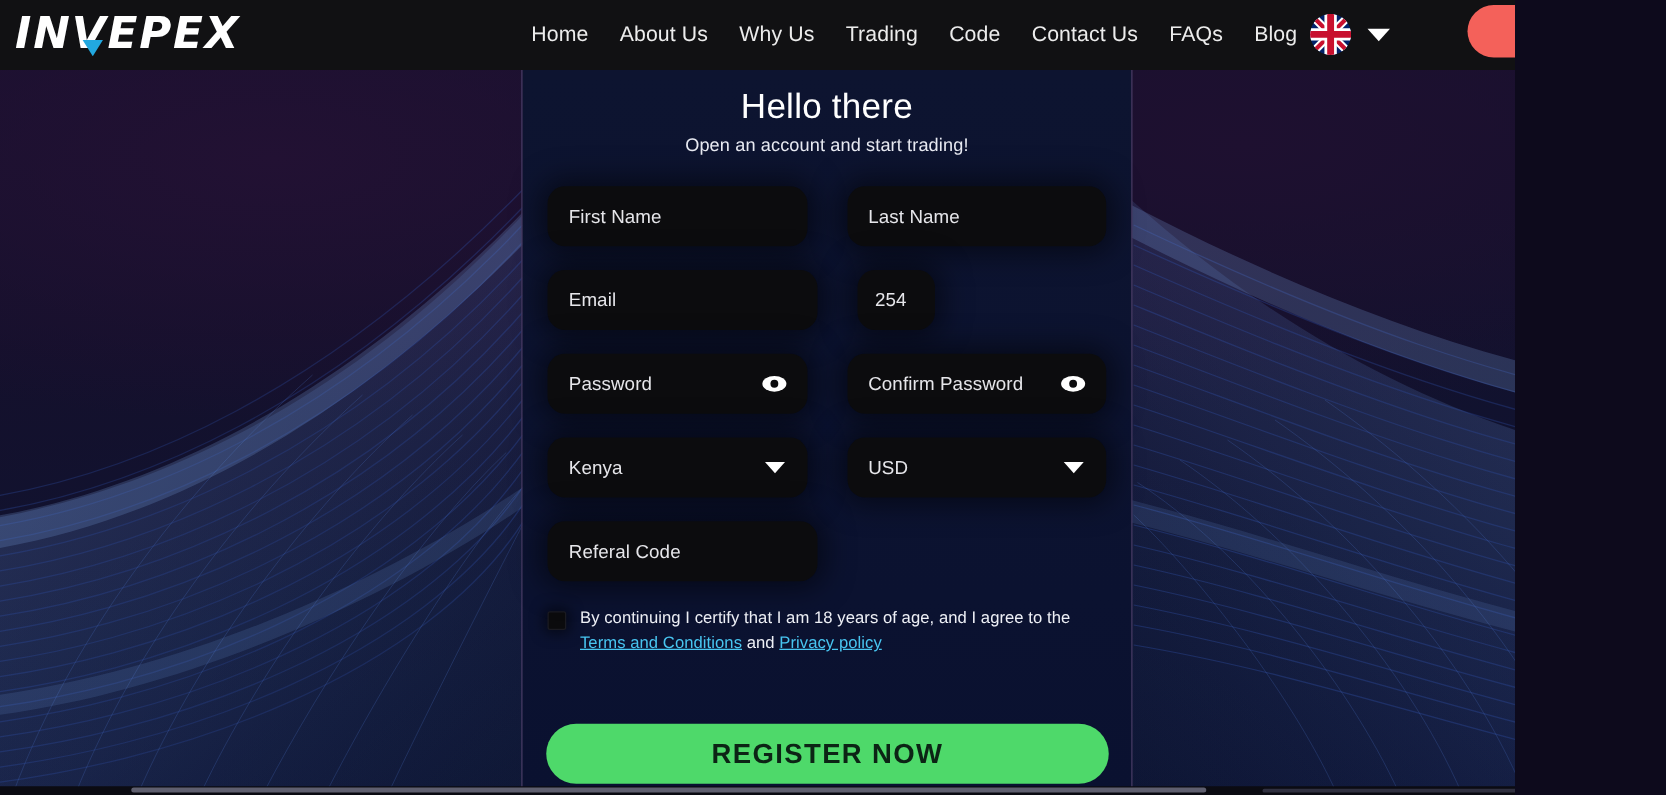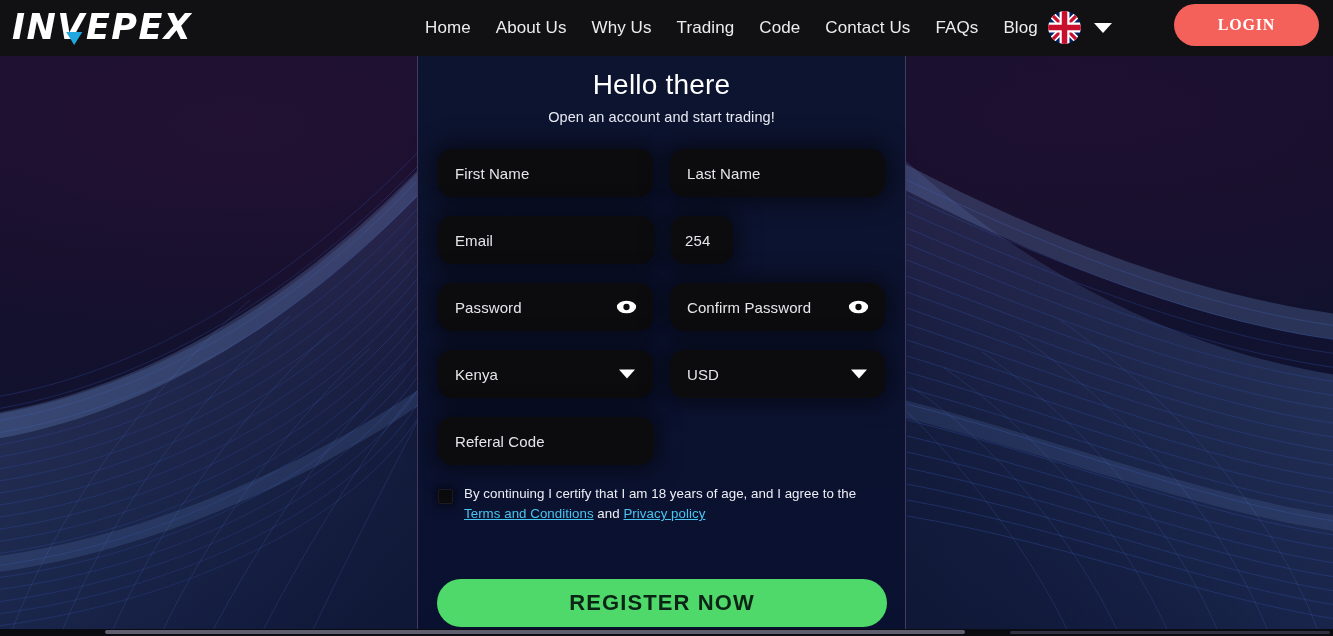--- a/index.html
+++ b/index.html
@@ -3,21 +3,21 @@
 <meta charset="utf-8">
 <style>
   * { margin:0; padding:0; box-sizing:border-box; }
   html, body {
     width:1333px; height:636px;
     overflow:hidden;
     background:#0d0a1c;
     font-family:"Liberation Sans", sans-serif;
     -webkit-font-smoothing:antialiased;
   }
-  #app { position:relative; width:1333px; height:636px; overflow:hidden; }
+  #app { position:relative; width:1212px; height:636px; overflow:hidden; }
 
   
   .bg-base {
     position:absolute; inset:0;
     background:
       radial-gradient(ellipse 70% 55% at 18% 20%, #221133 0%, rgba(26,14,44,0) 60%),
       radial-gradient(ellipse 70% 55% at 82% 18%, #1e1030 0%, rgba(24,13,40,0) 62%),
       radial-gradient(ellipse 90% 70% at 50% 100%, #101a38 0%, rgba(12,18,42,0) 65%),
       linear-gradient(175deg, #1b1030 0%, #15102c 35%, #0f1330 70%, #0b1030 100%);
   }
@@ -84,21 +84,21 @@
     z-index:20;
   }
   .panel-head { text-align:center; padding-top:13px; }
   .panel-title {
     color:#ffffff; font-size:28px; font-weight:normal; letter-spacing:.2px;
   }
   .panel-sub {
     color:#e8eaf2; font-size:14.5px; margin-top:8px; letter-spacing:.1px;
   }
   .form { padding:0 20px; margin-top:24px; }
-  .row { display:flex; gap:17px; margin-bottom:19px; }
+  .row { display:flex; gap:32px; margin-bottom:19px; }
 
   .field {
     background:#0c0c0e; border-radius:14px; height:48px;
     display:flex; align-items:center; position:relative;
     box-shadow:0 0 22px 6px rgba(0,0,0,.5);
   }
   .field .ph {
     color:#e6e6ea; font-size:15px; padding-left:17px; letter-spacing:.1px;
     white-space:nowrap;
   }

